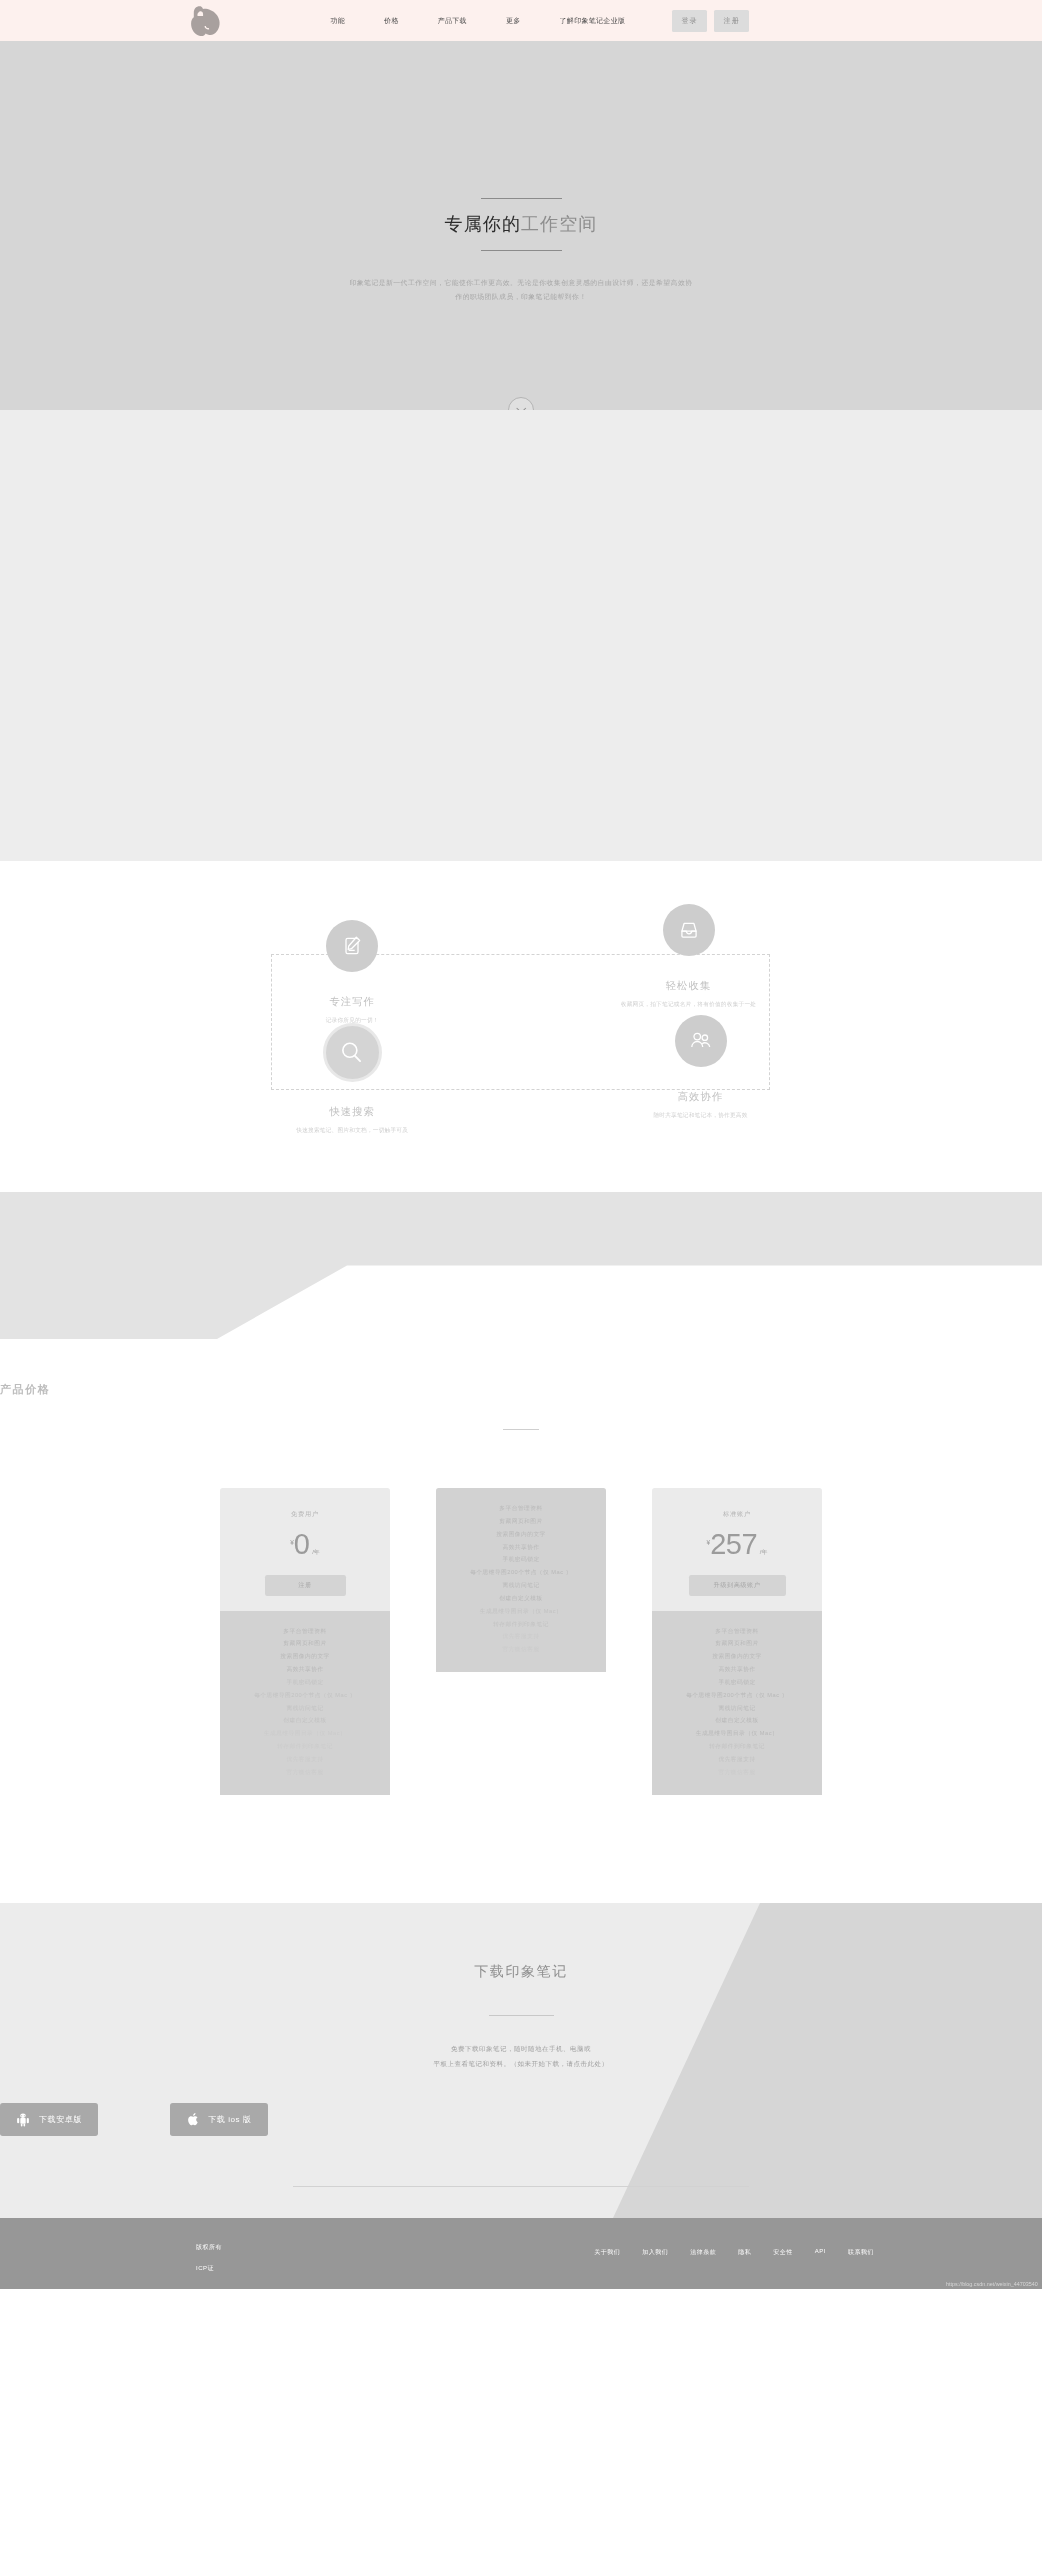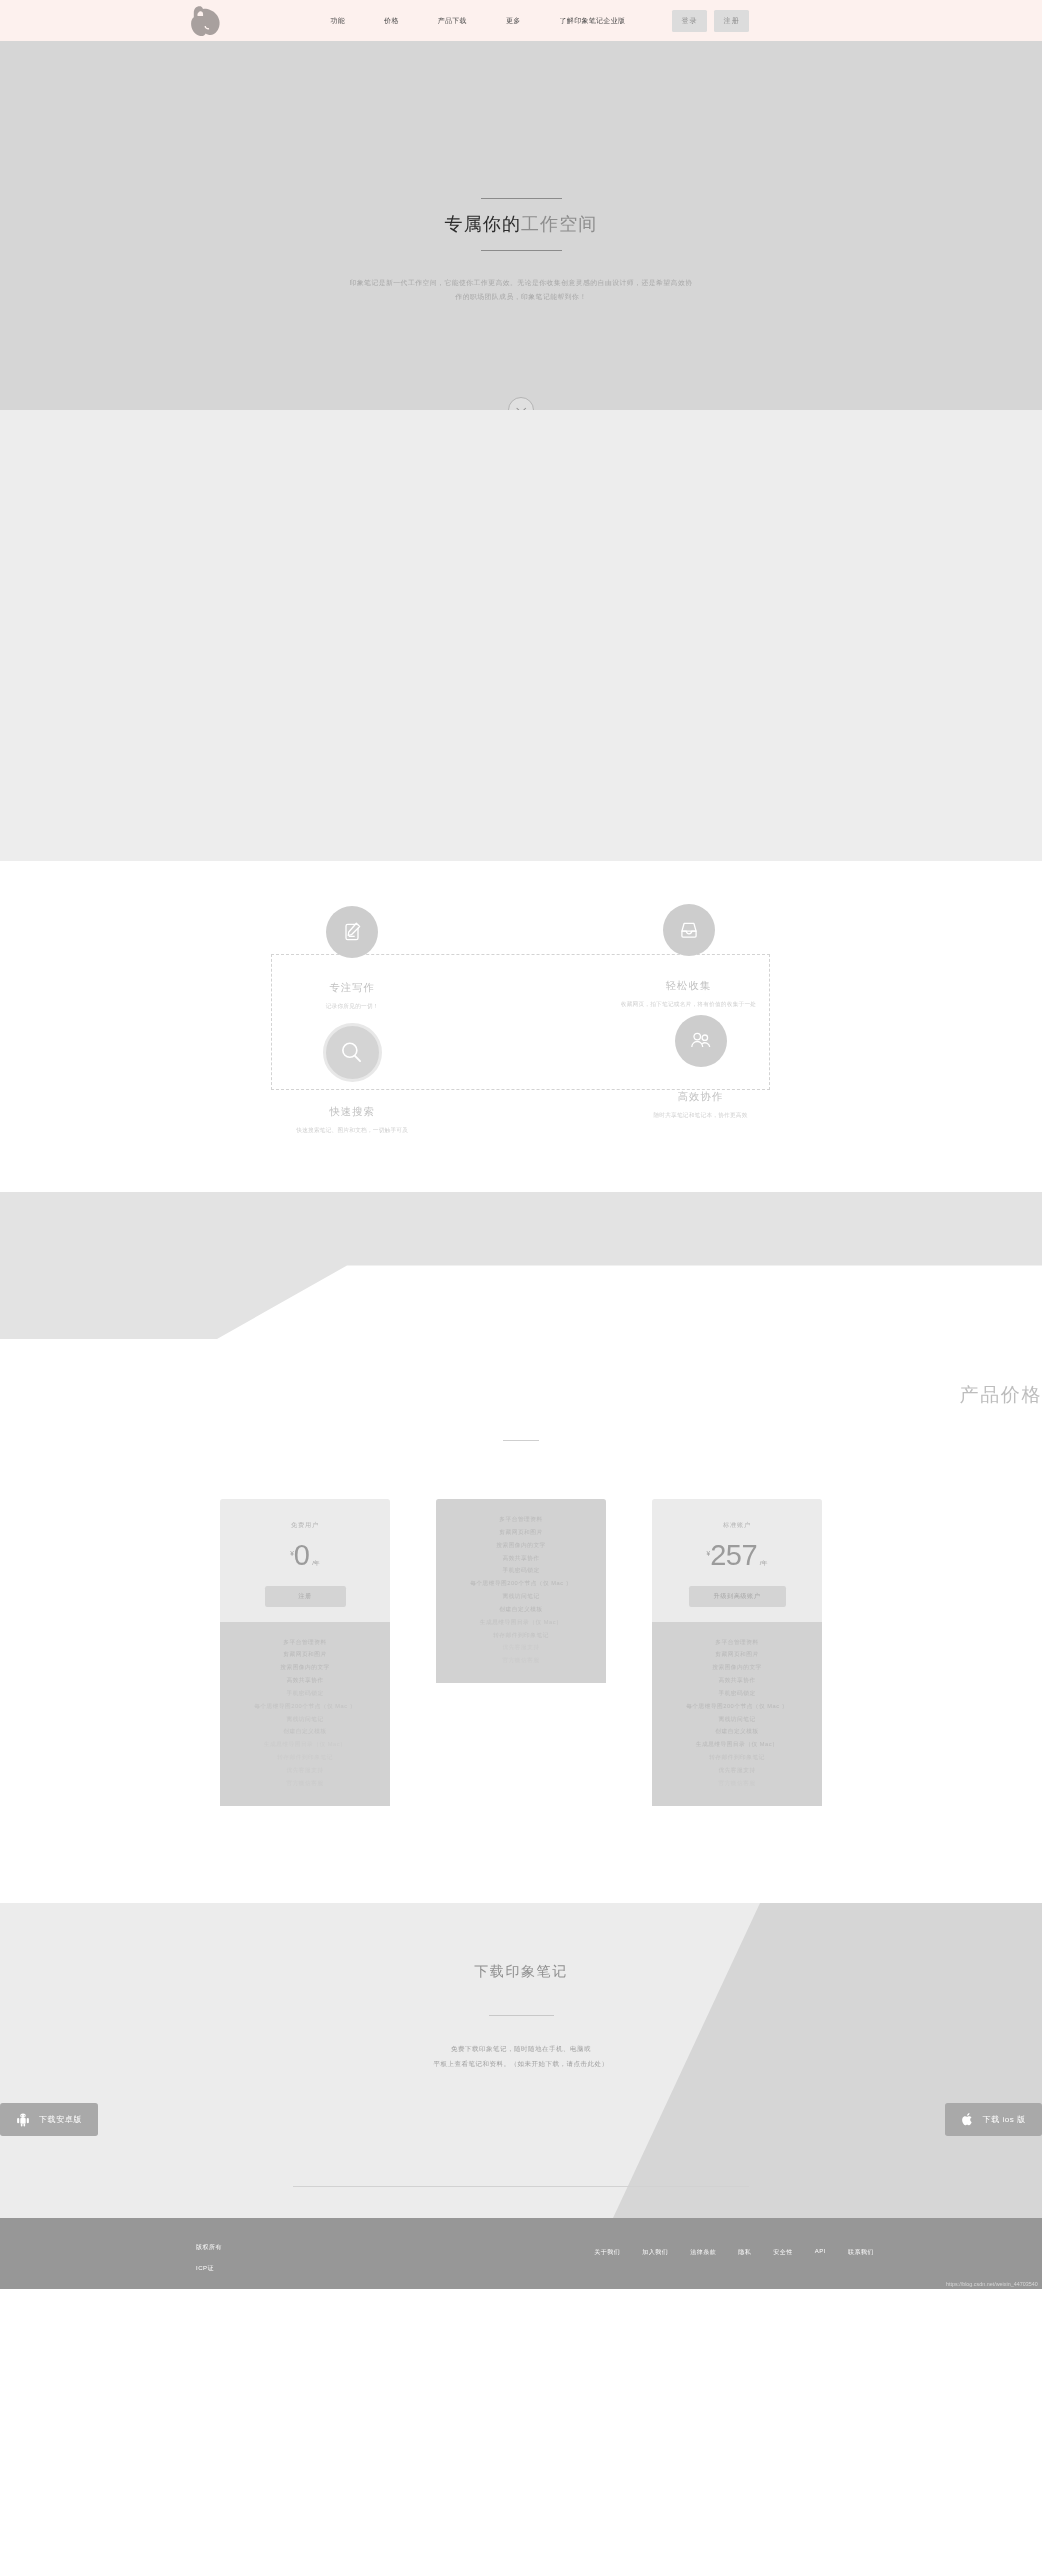--- a/index.html
+++ b/index.html
@@ -132,41 +132,41 @@
     color: #c1c1c1;
     margin-top: 23px;
     letter-spacing: 1.1px;
   }
   .feat-desc {
     font-size: 5.7px;
     color: #cfcfcf;
     margin-top: 7.6px;
     letter-spacing: 0.2px;
   }
-  .f1 { left: -16.3px; top: 2px; }
+  .f1 { left: -16.3px; top: 16px; }
   .f2 { left: 320px; top: 0; }
   .f3 { left: -16.3px; top: 119px; }
   .f4 { left: 332px; top: 111px; }
 
   
   .band { position: relative; height: 147px; background: #ffffff; overflow: hidden; }
   .band-shape {
     position: absolute; inset: 0;
     background: #e3e3e3;
     clip-path: polygon(0 0, 100% 0, 100% 50%, 347px 50%, 217px 100%, 0 100%);
   }
 
   
   .pricing { background: #fff; padding-top: 43px; height: 564px; position: relative; }
   .section-title {
-    text-align: right;
-    font-size: 19px;
+    text-align: left;
+    font-size: 11px;
     color: #bdbdbd;
     letter-spacing: 1.6px;
-    font-weight: normal;
+    font-weight: bold;
   }
   .section-rule { width: 36px; height: 1.6px; background: #cfcfcf; margin: 31.5px auto 0; }
   .cards { display: flex; justify-content: center; gap: 46px; margin-top: 58px; }
   .card { width: 170px; border-radius: 2.7px 2.7px 0 0; overflow: hidden; }
   .card-head {
     background: #ebebeb;
     padding: 22px 0 15px;
     text-align: center;
   }
   .card-name { font-size: 6.2px; color: #b3b3b3; letter-spacing: 0.8px; }
@@ -209,21 +209,21 @@
   .download { position: relative; background: #d6d6d6; height: 315px; overflow: hidden; }
   .download-bg {
     position: absolute; inset: 0;
     background: #ececec;
     clip-path: polygon(0 0, 760px 0, 613px 100%, 0 100%);
   }
   .download-inner { position: relative; z-index: 2; text-align: center; padding-top: 60px; }
   .dl-title { font-size: 14px; color: #8f8f8f; letter-spacing: 1.6px; font-weight: normal; }
   .dl-rule { width: 65px; height: 1.1px; background: #c8c8c8; margin: 34px auto 0; }
   .dl-desc { margin-top: 26px; font-size: 6.5px; color: #a0a0a0; line-height: 2.3; letter-spacing: 0.5px; }
-  .dl-btns { margin-top: 31.5px; display: flex; justify-content: space-between; gap: 72px; }
+  .dl-btns { margin-top: 31.5px; display: flex; justify-content: flex-start; gap: 72px; }
   .dl-btn {
     background: #a9a9a9;
     color: #fff;
     border: none;
     font-size: 8.1px;
     padding: 8.7px 16.3px;
     border-radius: 2.7px;
     display: flex; align-items: center; gap: 8.7px;
     cursor: pointer;
     font-family: inherit;

